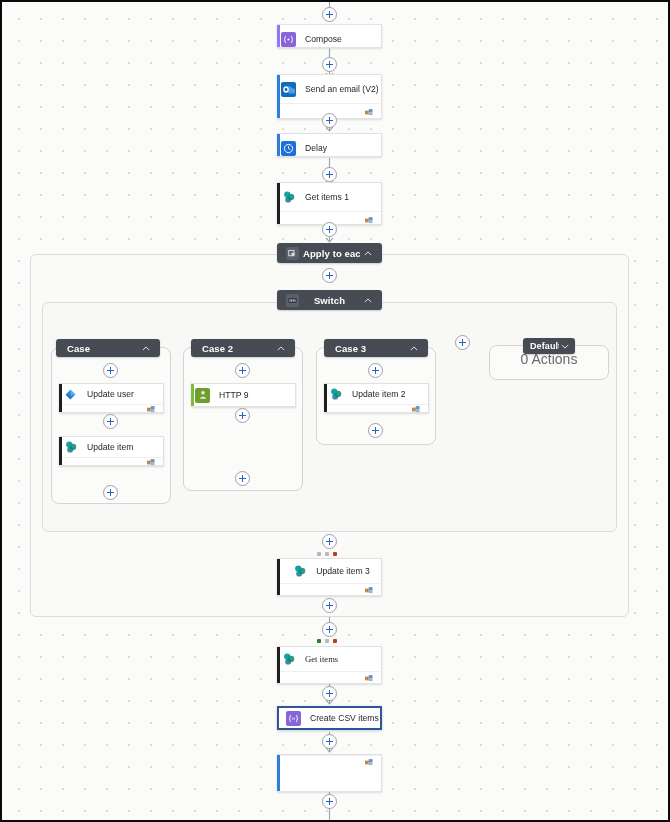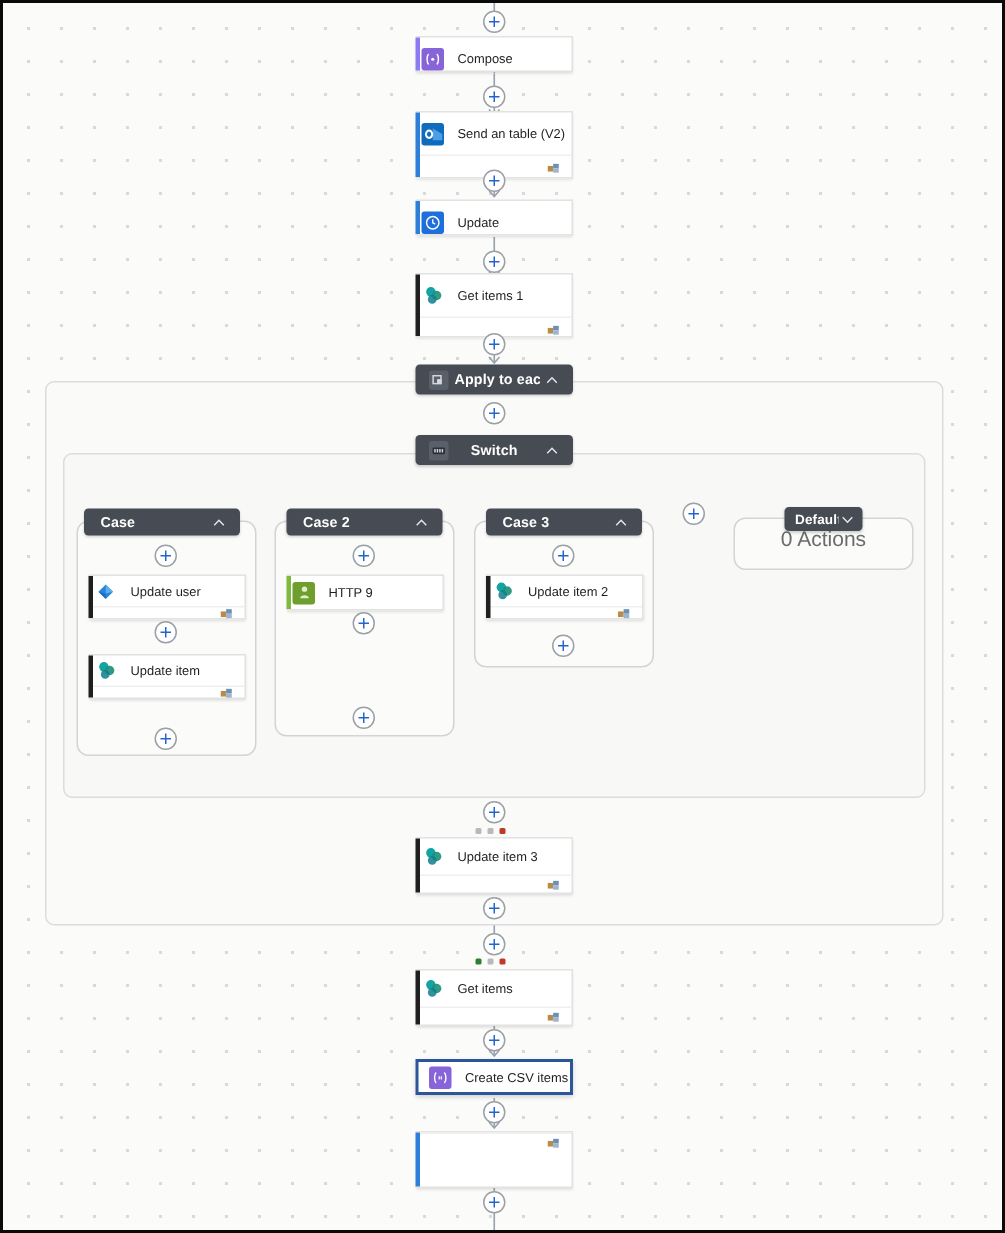--- a/index.html
+++ b/index.html
@@ -248,21 +248,21 @@
     <div class="accent" style="background:#2f7ed8;"></div>
     <div class="row">
       <div class="ico" style="background:#0f6cbd;">
         <svg width="13" height="13" viewBox="0 0 16 16">
             <rect x="0" y="2" width="16" height="12" rx="1.5" fill="#0f6cbd"></rect>
             <path d="M8 3 L16 8 L16 13 L8 13 Z" fill="#4a9fe8"></path>
             <ellipse cx="5" cy="8" rx="3.4" ry="3.9" fill="#fff"></ellipse>
             <ellipse cx="5" cy="8" rx="1.7" ry="2.2" fill="#0f6cbd"></ellipse>
           </svg>
       </div>
-      <div class="lbl">Send an table (V2)</div>
+      <div class="lbl">Send an email (V2)</div>
     </div>
     <div class="foot">
       <svg class="plug" viewBox="0 0 12 9">
           <rect x="0" y="2" width="5" height="5" fill="#b98a4a"></rect>
           <rect x="5" y="0" width="5" height="4" fill="#6b8fb5"></rect>
           <rect x="5" y="4" width="5" height="4" fill="#9cb4cc"></rect>
         </svg>
     </div>
   </div>
 
@@ -270,21 +270,21 @@
 
   <div class="card" style="left:275px;top:131px;height:24px;">
     <div class="accent" style="background:#2f7ed8;"></div>
     <div class="row">
       <div class="ico" style="background:#1e6fd9;">
         <svg width="11" height="11" viewBox="0 0 16 16">
             <circle cx="8" cy="8" r="6" fill="none" stroke="#fff" stroke-width="1.4"></circle>
             <path d="M8 4.6 L8 8 L10.4 9.4" stroke="#fff" stroke-width="1.3" fill="none"></path>
           </svg>
       </div>
-      <div class="lbl">Update</div>
+      <div class="lbl">Delay</div>
     </div>
   </div>
 
   <div class="plus" style="left:320px;top:165px;"></div>
 
   <div class="card" style="left:275px;top:180px;height:43px;">
     <div class="accent" style="background:#1f1f1f;"></div>
     <div class="row">
       <div class="ico">
         <svg width="14" height="14" viewBox="0 0 16 16">
@@ -482,21 +482,21 @@
   <div class="plus" style="left:320px;top:532px;"></div>
 
   <div class="dots" style="left:315px;top:550px;">
     <span class="dot n"></span>
     <span class="dot n"></span>
     <span class="dot r"></span>
   </div>
 
   <div class="card" style="left:275px;top:556px;height:38px;">
     <div class="accent" style="background:#1f1f1f;"></div>
-    <div class="row" style="height:24px;">
+    <div class="row" style="height:24px;justify-content:center;">
       <div class="ico">
         <svg width="14" height="14" viewBox="0 0 16 16">
             <circle cx="6" cy="5.2" r="3.6" fill="#13a3a3"></circle>
             <circle cx="10.4" cy="8" r="3.6" fill="#1b8f7a" opacity=".9"></circle>
             <circle cx="7" cy="11" r="3.3" fill="#0f7c8c" opacity=".85"></circle>
           </svg>
       </div>
       <div class="lbl">Update item 3</div>
     </div>
     <div class="foot" style="height:13px;">
@@ -511,21 +511,21 @@
   <div class="plus" style="left:320px;top:596px;"></div>
 
   <div class="plus" style="left:320px;top:620px;"></div>
 
   <div class="dots" style="left:315px;top:637px;">
     <span class="dot g"></span>
     <span class="dot n"></span>
     <span class="dot r"></span>
   </div>
 
-  <div class="card" style="left:275px;top:644px;height:38px;">
+  <div class="card" style="left:275px;top:644px;height:38px;font-family:Liberation Serif, serif;">
     <div class="accent" style="background:#1f1f1f;"></div>
     <div class="row" style="height:24px;">
       <div class="ico">
         <svg width="14" height="14" viewBox="0 0 16 16">
             <circle cx="6" cy="5.2" r="3.6" fill="#13a3a3"></circle>
             <circle cx="10.4" cy="8" r="3.6" fill="#1b8f7a" opacity=".9"></circle>
             <circle cx="7" cy="11" r="3.3" fill="#0f7c8c" opacity=".85"></circle>
           </svg>
       </div>
       <div class="lbl">Get items</div>

